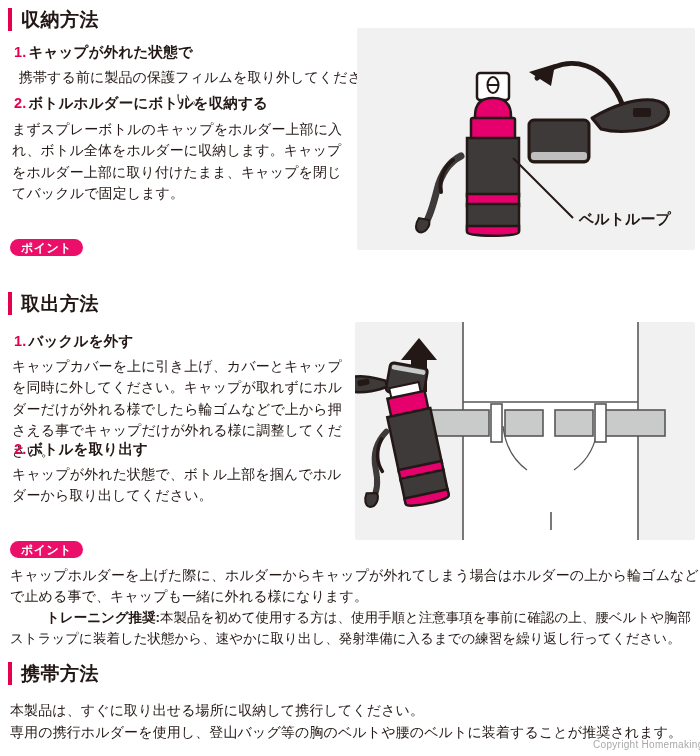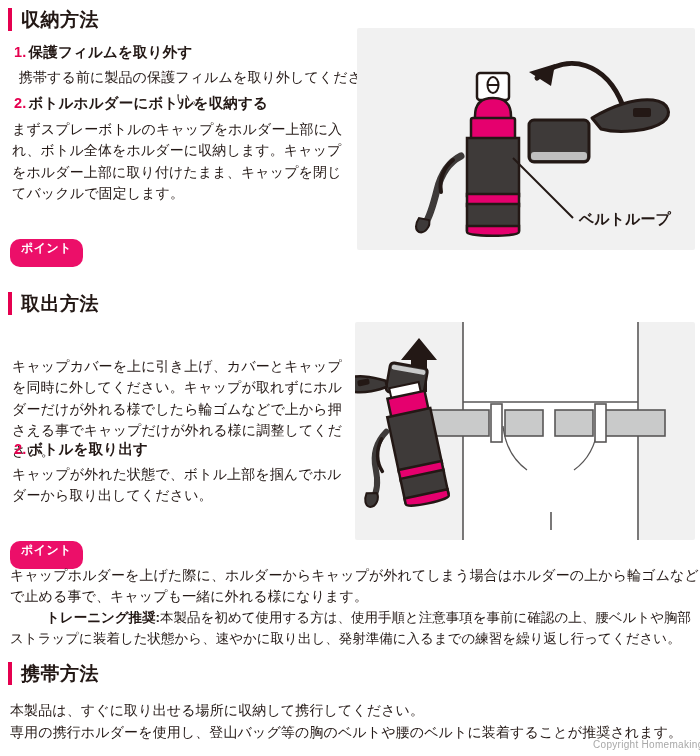--- a/index.html
+++ b/index.html
@@ -70,21 +70,21 @@
   .body-text.narrow { width: 345px; }
   .body-text.wide   { width: 690px; }
 
   
   .point-badge {
     position: absolute;
     background: #EC0F69;
     color: #ffffff;
     font-size: 12px;
     font-weight: bold;
-    padding: 2px 11px 11px 11px;
+    padding: 2px 11px 0 11px;
     border-radius: 10px;
     letter-spacing: 0.5px;
     line-height: 1.25;
     white-space: nowrap;
   }
 
   
   .training-note {
     position: absolute;
     font-size: 13.5px;
@@ -116,21 +116,21 @@
 <body>
 
 <div class="page">
 
   <div class="section-heading" style="left:8px; top:8px;">
     <span class="heading-bar"></span>
     <span class="heading-text">収納方法</span>
   </div>
 
   <div class="step-heading" style="left:14px; top:43px;">
-    <span class="step-num">1.</span><span>保護フィルムを取り外す</span>
+    <span class="step-num">1.</span><span>キャップが外れた状態で</span>
   </div>
 
   <div class="body-text narrow" style="left:18px; top:67px;text-align:center;">携帯する前に製品の保護フィルムを取り外してください。</div>
 
   <div class="step-heading" style="left:14px; top:94px;">
     <span class="step-num">2.</span><span>ボトルホルダーにボトルを収納する</span>
   </div>
 
   <div class="body-text narrow" style="left:12px; top:119px; width:335px;">まずスプレーボトルのキャップをホルダー上部に入れ、ボトル全体をホルダーに収納します。キャップをホルダー上部に取り付けたまま、キャップを閉じてバックルで固定します。</div>
 
@@ -170,20 +170,23 @@
     </svg>
   </div>
 
   <div class="point-badge" style="left:10px; top:239px;">ポイント</div>
 
   <div class="section-heading" style="left:8px; top:292px;">
     <span class="heading-bar"></span>
     <span class="heading-text">取出方法</span>
   </div>
 
+  <div class="step-heading" style="left:14px; top:332px;">
+    <span class="step-num">1.</span><span>バックルを外す</span>
+  </div>
 
   <div class="body-text narrow" style="left:12px; top:356px; width:340px;">キャップカバーを上に引き上げ、カバーとキャップを同時に外してください。キャップが取れずにホルダーだけが外れる様でしたら輪ゴムなどで上から押さえる事でキャップだけが外れる様に調整してください。</div>
 
   <div class="step-heading" style="left:14px; top:440px;">
     <span class="step-num">2.</span><span>ボトルを取り出す</span>
   </div>
 
   <div class="body-text narrow" style="left:12px; top:464px; width:340px;">キャップが外れた状態で、ボトル上部を掴んでホルダーから取り出してください。</div>
 
   <div class="illus" style="left:355px; top:322px; width:340px; height:218px;">

